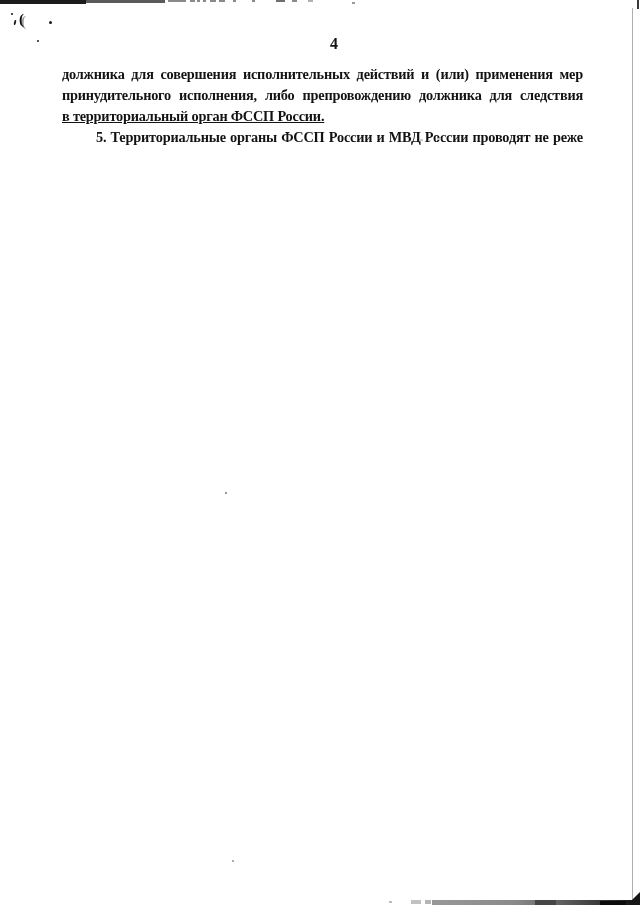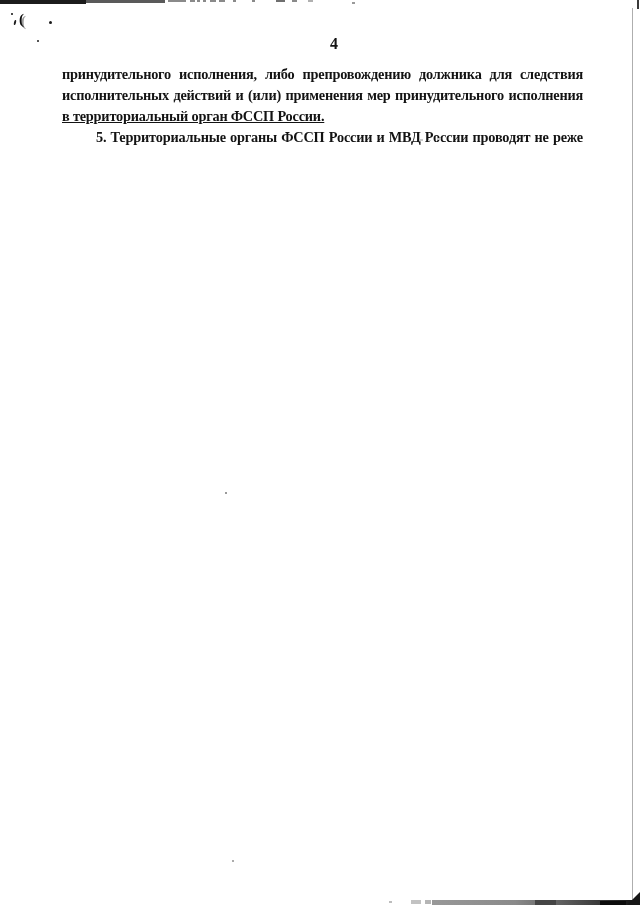--- a/index.html
+++ b/index.html
@@ -128,22 +128,22 @@
   <div class="artifact ink-dot"></div>
   <div class="artifact ink-speck-2"></div>
 
   <div class="artifact right-tick"></div>
   <div class="artifact right-line"></div>
 
   <div class="page-number">4</div>
 
   <div class="body-text">
     <div>
+      <div class="text-line">должника для совершения исполнительных действий и (или) применения мер</div>
       <div class="text-line">принудительного исполнения, либо препровождению должника для следствия</div>
-      <div class="text-line">исполнительных действий и (или) применения мер принудительного исполнения</div>
       <div class="text-line last">в территориальный орган ФССП России.</div>
     </div>
     <div>
       <div class="text-line indent">5. Территориальные органы ФССП России и МВД России проводят не реже</div>
     </div>
   </div>
 
   <div class="artifact pdot1"></div>
   <div class="artifact pdot2"></div>
   <div class="artifact pdot3"></div>

